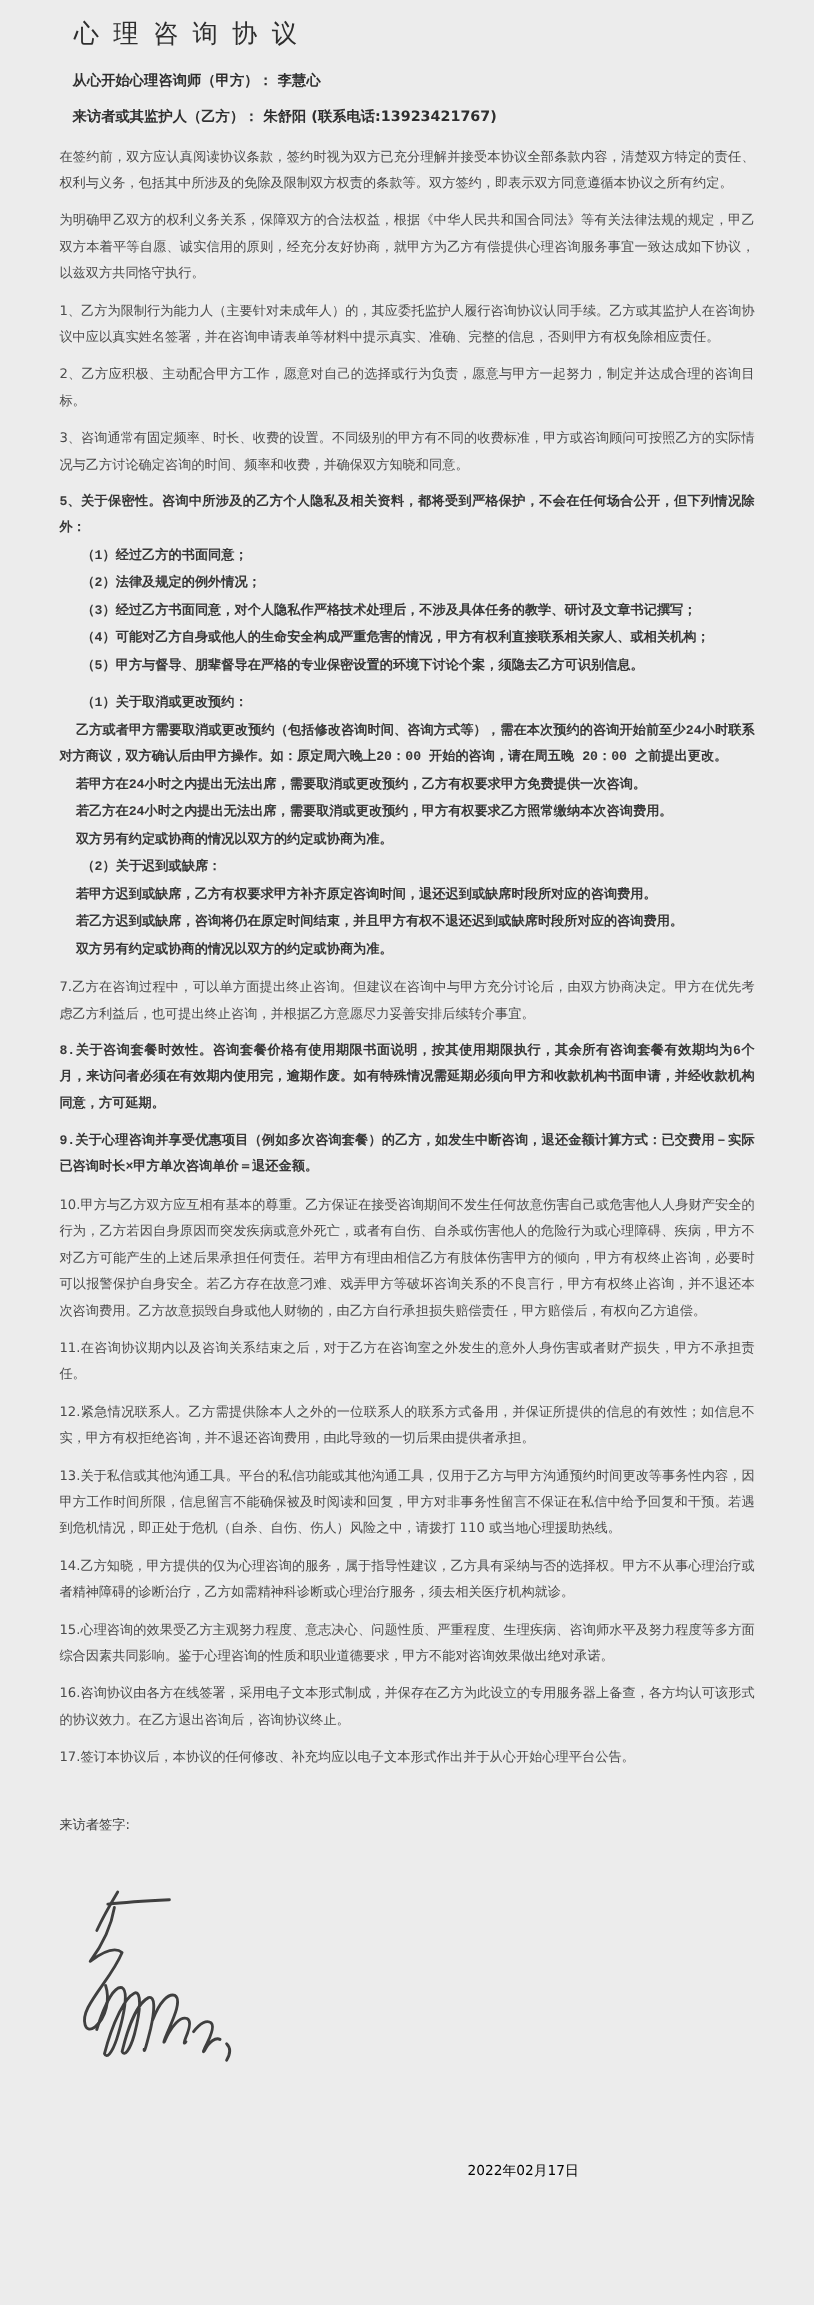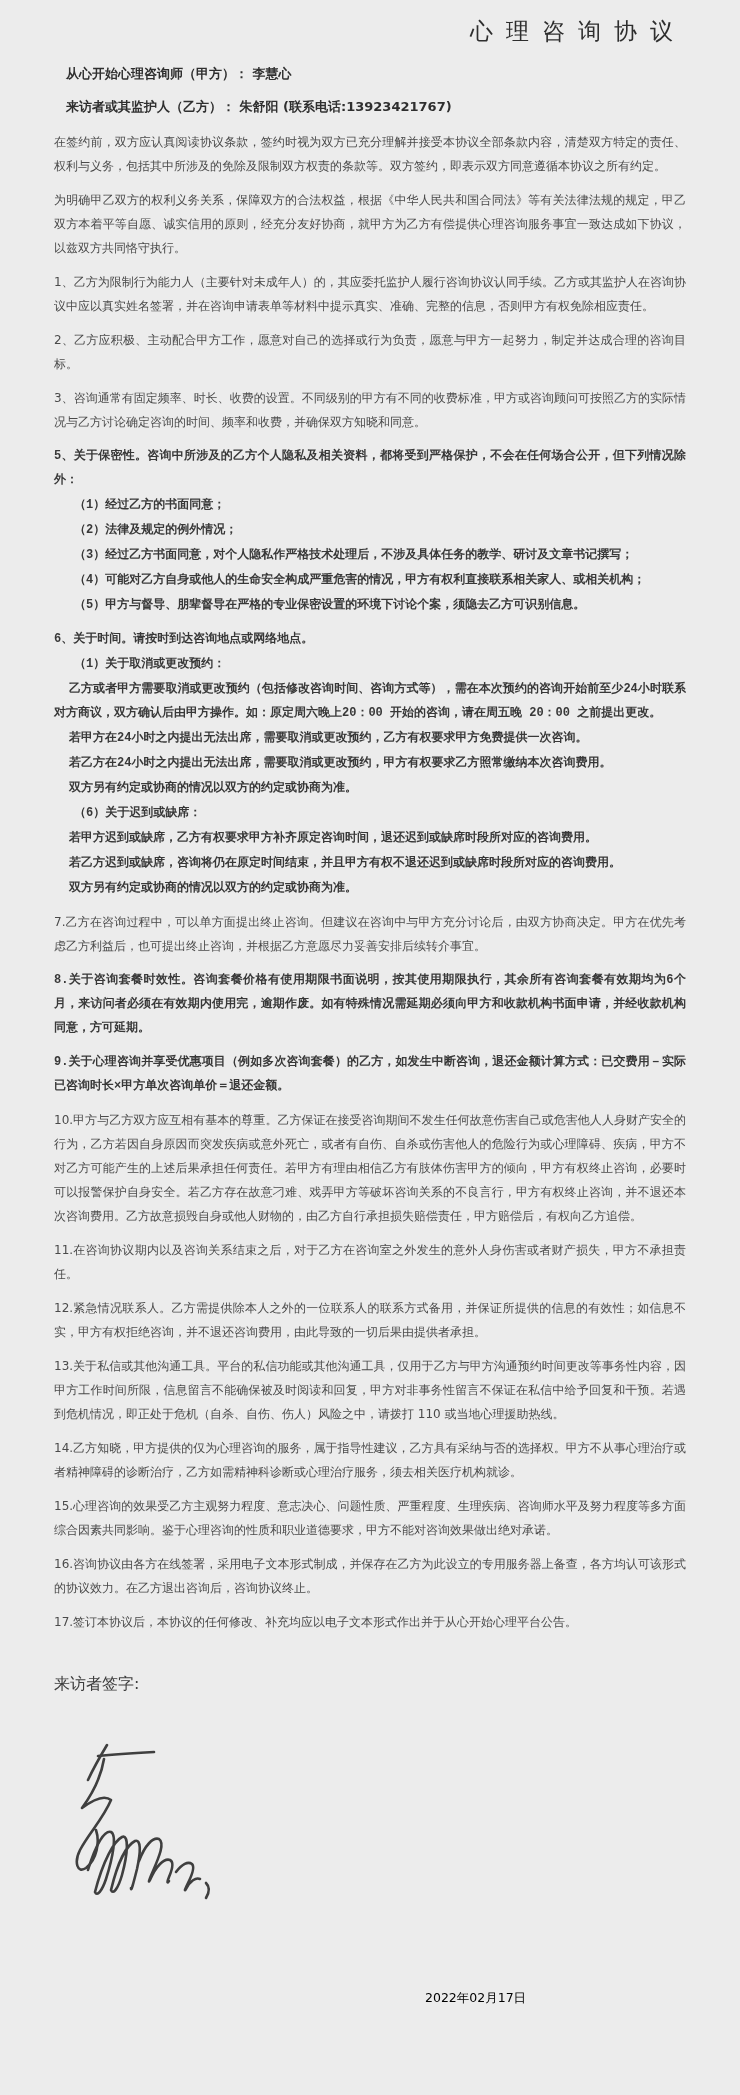--- a/index.html
+++ b/index.html
@@ -10,21 +10,21 @@
     margin:0 auto;
     background:#ececec;
     box-sizing:border-box;
     padding:14px 54px 20px 54px;
     font-family:"DejaVu Sans","Liberation Sans",sans-serif;
     color:#4a4a4a;
   }
   .title{
     font-size:23px;
     line-height:34px;
-    text-align:right;
+    text-align:left;
     letter-spacing:13px;
     text-indent:13px;
     color:#2e2e2e;
     font-weight:500;
     margin:0 0 16px 0;
   }
   .party{
     font-size:13px;
     line-height:20px;
     font-weight:700;
@@ -40,21 +40,21 @@
   }
   .doc-body p.b{
     font-weight:700;
     color:#383838;
     font-family:Liberation Mono, monospace;
   }
   .doc-body p.ind1{text-indent:20px;}
   .doc-body p.ind2{text-indent:15px;}
   .doc-body p.tight{margin-bottom:1px;}
   .sig-label{
-    font-size:16px;
+    font-size:12px;
     line-height:24px;
     color:#3d3d3d;
     margin-top:38px;
   }
   .sig-area{
     margin-top:44px;
     height:170px;
     position:relative;
   }
   .sig-area svg{
@@ -85,27 +85,26 @@
       <p class="">为明确甲乙双方的权利义务关系，保障双方的合法权益，根据《中华人民共和国合同法》等有关法律法规的规定，甲乙双方本着平等自愿、诚实信用的原则，经充分友好协商，就甲方为乙方有偿提供心理咨询服务事宜一致达成如下协议，以兹双方共同恪守执行。</p>
       <p class="">1、乙方为限制行为能力人（主要针对未成年人）的，其应委托监护人履行咨询协议认同手续。乙方或其监护人在咨询协议中应以真实姓名签署，并在咨询申请表单等材料中提示真实、准确、完整的信息，否则甲方有权免除相应责任。</p>
       <p class="">2、乙方应积极、主动配合甲方工作，愿意对自己的选择或行为负责，愿意与甲方一起努力，制定并达成合理的咨询目标。</p>
       <p class="">3、咨询通常有固定频率、时长、收费的设置。不同级别的甲方有不同的收费标准，甲方或咨询顾问可按照乙方的实际情况与乙方讨论确定咨询的时间、频率和收费，并确保双方知晓和同意。</p>
       <p class="b tight">5、关于保密性。咨询中所涉及的乙方个人隐私及相关资料，都将受到严格保护，不会在任何场合公开，但下列情况除外：</p>
       <p class="b ind1 tight">（1）经过乙方的书面同意；</p>
       <p class="b ind1 tight">（2）法律及规定的例外情况；</p>
       <p class="b ind1 tight">（3）经过乙方书面同意，对个人隐私作严格技术处理后，不涉及具体任务的教学、研讨及文章书记撰写；</p>
       <p class="b ind1 tight">（4）可能对乙方自身或他人的生命安全构成严重危害的情况，甲方有权利直接联系相关家人、或相关机构；</p>
       <p class="b ind1">（5）甲方与督导、朋辈督导在严格的专业保密设置的环境下讨论个案，须隐去乙方可识别信息。</p>
-      <p class="b tight">6、关于时间。请按时到达咨询地点或网络地点。</p>
       <p class="b ind1 tight">（1）关于取消或更改预约：</p>
       <p class="b ind2 tight">乙方或者甲方需要取消或更改预约（包括修改咨询时间、咨询方式等），需在本次预约的咨询开始前至少24小时联系对方商议，双方确认后由甲方操作。如：原定周六晚上20：00 开始的咨询，请在周五晚 20：00 之前提出更改。</p>
       <p class="b ind2 tight">若甲方在24小时之内提出无法出席，需要取消或更改预约，乙方有权要求甲方免费提供一次咨询。</p>
       <p class="b ind2 tight">若乙方在24小时之内提出无法出席，需要取消或更改预约，甲方有权要求乙方照常缴纳本次咨询费用。</p>
       <p class="b ind2 tight">双方另有约定或协商的情况以双方的约定或协商为准。</p>
-      <p class="b ind1 tight">（6）关于迟到或缺席：</p>
+      <p class="b ind1 tight">（2）关于迟到或缺席：</p>
       <p class="b ind2 tight">若甲方迟到或缺席，乙方有权要求甲方补齐原定咨询时间，退还迟到或缺席时段所对应的咨询费用。</p>
       <p class="b ind2 tight">若乙方迟到或缺席，咨询将仍在原定时间结束，并且甲方有权不退还迟到或缺席时段所对应的咨询费用。</p>
       <p class="b ind2">双方另有约定或协商的情况以双方的约定或协商为准。</p>
       <p class="">7.乙方在咨询过程中，可以单方面提出终止咨询。但建议在咨询中与甲方充分讨论后，由双方协商决定。甲方在优先考虑乙方利益后，也可提出终止咨询，并根据乙方意愿尽力妥善安排后续转介事宜。</p>
       <p class="b">8.关于咨询套餐时效性。咨询套餐价格有使用期限书面说明，按其使用期限执行，其余所有咨询套餐有效期均为6个月，来访问者必须在有效期内使用完，逾期作废。如有特殊情况需延期必须向甲方和收款机构书面申请，并经收款机构同意，方可延期。</p>
       <p class="b">9.关于心理咨询并享受优惠项目（例如多次咨询套餐）的乙方，如发生中断咨询，退还金额计算方式：已交费用－实际已咨询时长×甲方单次咨询单价＝退还金额。</p>
       <p class="">10.甲方与乙方双方应互相有基本的尊重。乙方保证在接受咨询期间不发生任何故意伤害自己或危害他人人身财产安全的行为，乙方若因自身原因而突发疾病或意外死亡，或者有自伤、自杀或伤害他人的危险行为或心理障碍、疾病，甲方不对乙方可能产生的上述后果承担任何责任。若甲方有理由相信乙方有肢体伤害甲方的倾向，甲方有权终止咨询，必要时可以报警保护自身安全。若乙方存在故意刁难、戏弄甲方等破坏咨询关系的不良言行，甲方有权终止咨询，并不退还本次咨询费用。乙方故意损毁自身或他人财物的，由乙方自行承担损失赔偿责任，甲方赔偿后，有权向乙方追偿。</p>
       <p class="">11.在咨询协议期内以及咨询关系结束之后，对于乙方在咨询室之外发生的意外人身伤害或者财产损失，甲方不承担责任。</p>
       <p class="">12.紧急情况联系人。乙方需提供除本人之外的一位联系人的联系方式备用，并保证所提供的信息的有效性；如信息不实，甲方有权拒绝咨询，并不退还咨询费用，由此导致的一切后果由提供者承担。</p>
       <p class="">13.关于私信或其他沟通工具。平台的私信功能或其他沟通工具，仅用于乙方与甲方沟通预约时间更改等事务性内容，因甲方工作时间所限，信息留言不能确保被及时阅读和回复，甲方对非事务性留言不保证在私信中给予回复和干预。若遇到危机情况，即正处于危机（自杀、自伤、伤人）风险之中，请拨打 110 或当地心理援助热线。</p>

